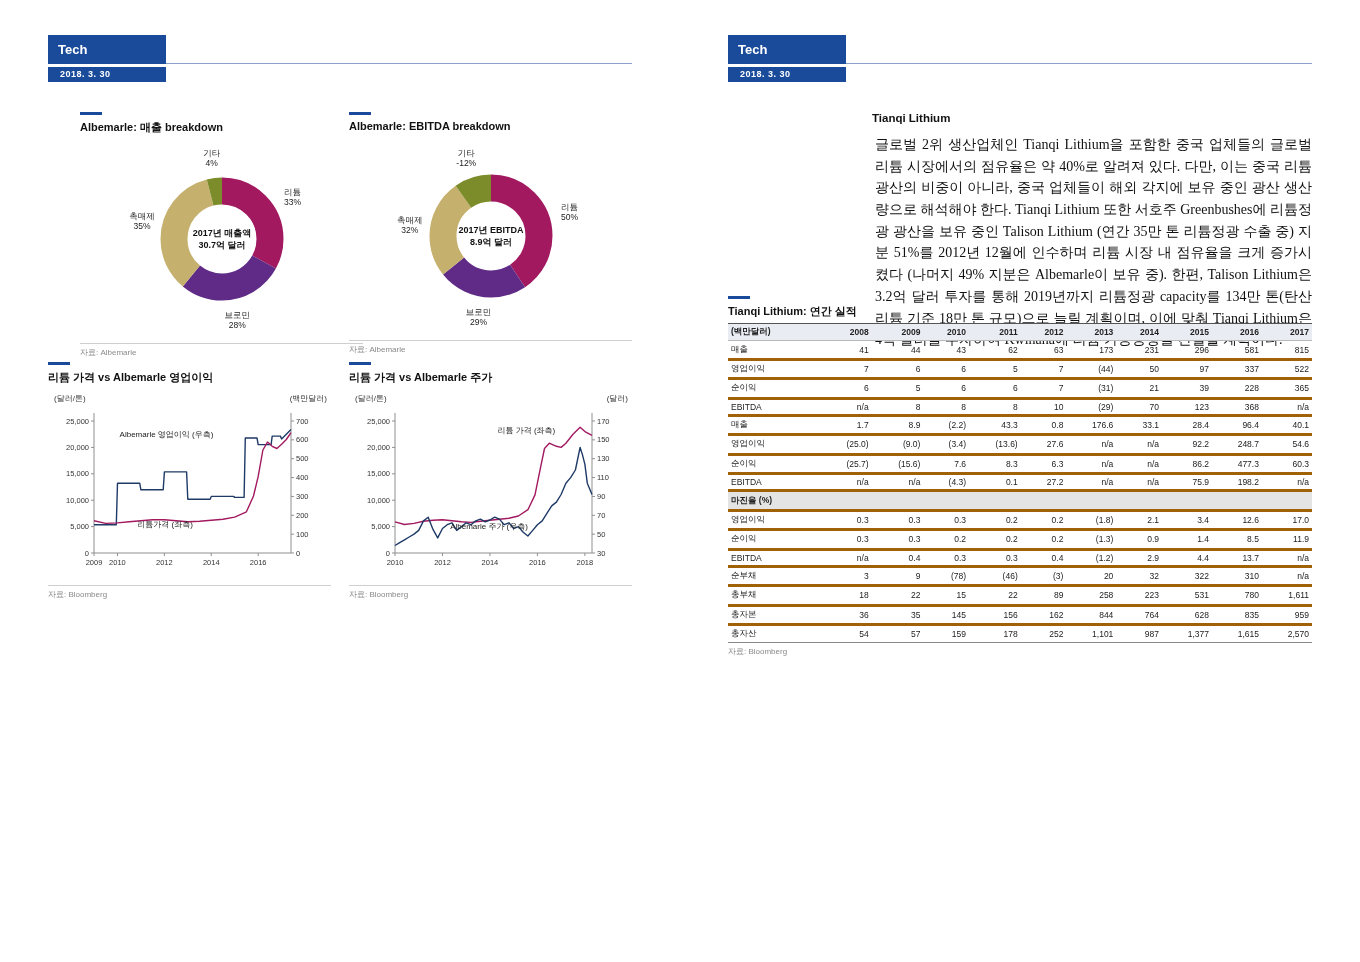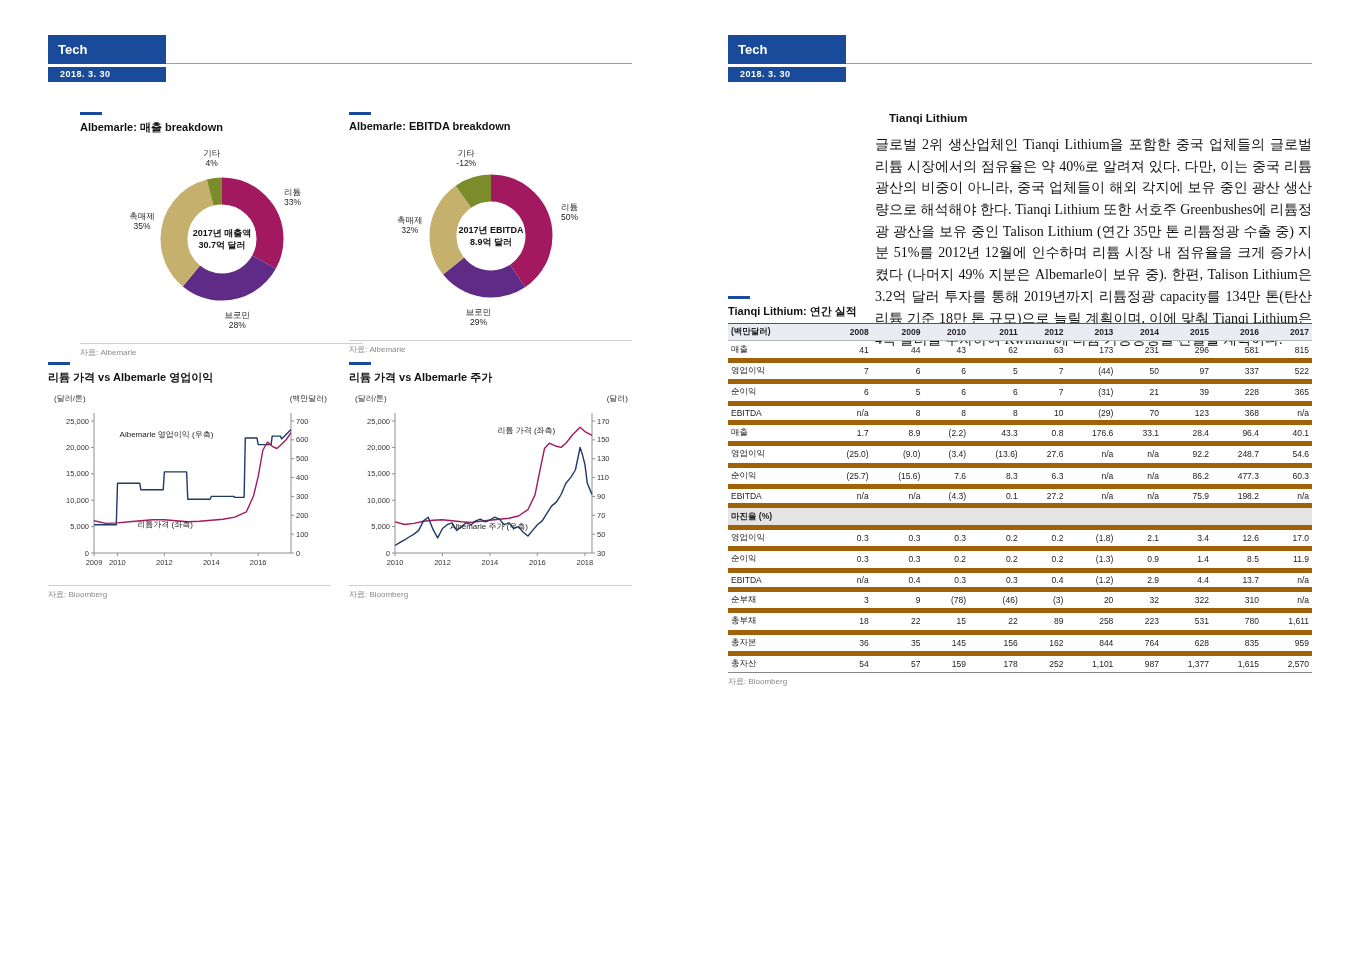--- a/index.html
+++ b/index.html
@@ -34,32 +34,32 @@
   .axis{stroke:#8F8F8F;stroke-width:1;}
   .tick-line{stroke:#8F8F8F;stroke-width:1;}
 
   
   .footer{position:absolute;right:0;top:908px;display:flex;align-items:center;gap:6px;}
   .footer .brand{color:var(--blue);font-weight:bold;font-size:15px;text-decoration:underline;}
   .footer .divider{width:1px;height:10px;background:#9A9A9A;}
   .footer .pagenum{font-size:9px;color:#666;}
 
   
-  .article-title{position:absolute;left:161px;top:112px;font-size:11.5px;font-weight:bold;}
+  .article-title{position:absolute;left:144px;top:112px;font-size:11.5px;font-weight:bold;}
   .article-body{position:absolute;left:147px;top:134px;width:437px;
     font-family:Liberation Serif, serif;font-size:14px;line-height:1.55;text-align:justify;color:#111;}
 
   
   #sec-table{position:absolute;left:0;top:296px;width:584px;}
   #sec-table table{width:100%;border-collapse:collapse;font-size:8.5px;color:#222;margin-top:4px;}
   #sec-table thead tr{background:#E9ECF3;border-top:1.5px solid #555;border-bottom:1px solid #B8B8B8;}
   #sec-table th,#sec-table td{padding:2.2px 3px;text-align:right;white-space:nowrap;}
   #sec-table th:first-child,#sec-table td:first-child{text-align:left;width:92px;}
   #sec-table thead th{font-weight:bold;}
-  #sec-table tbody tr{border-bottom:5px solid #a16207;}
+  #sec-table tbody tr{border-bottom:3px solid #a16207;}
   #sec-table tbody tr:last-child{border-bottom:1px solid #888;}
   #sec-table tr.section{background:#E4E4E4;font-weight:bold;}
   .table-source{margin-top:3px;font-size:8px;color:#8A8A8A;}
 </style>
 </head>
 <body>
 
 <div class="canvas">
 
   <div class="page" id="page-left">

